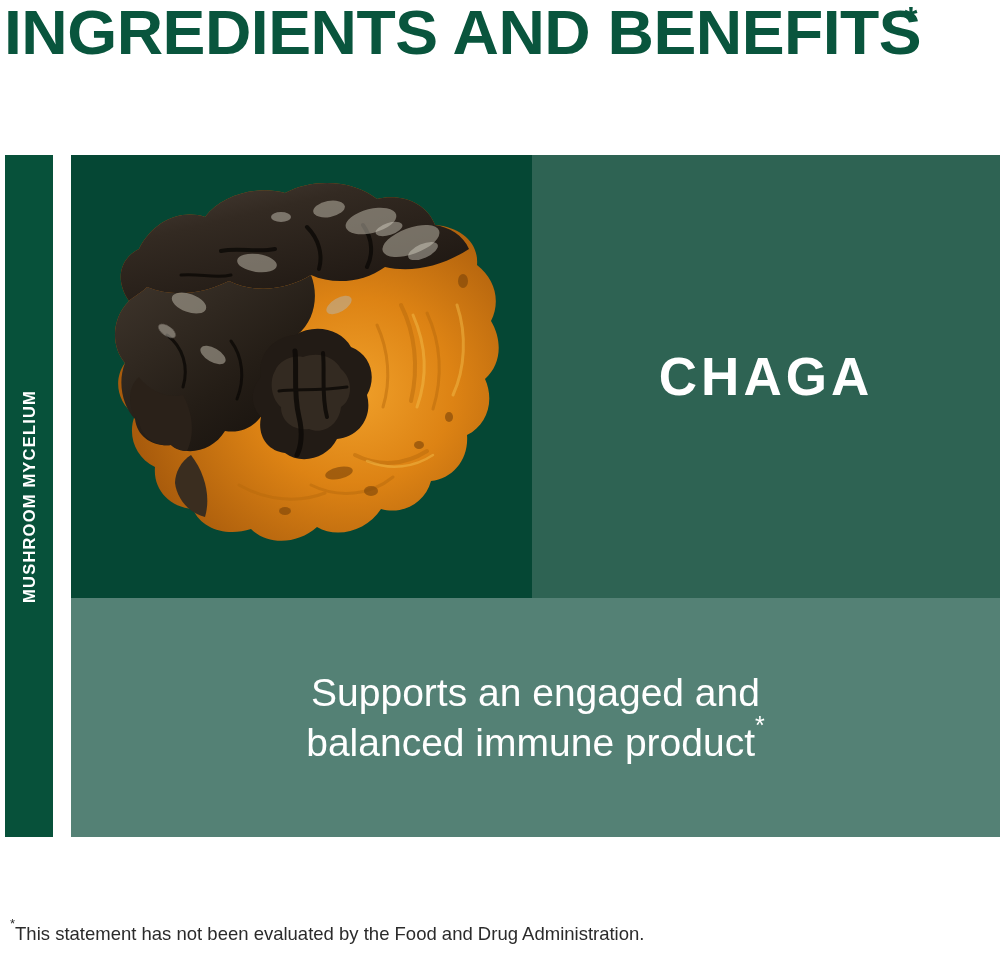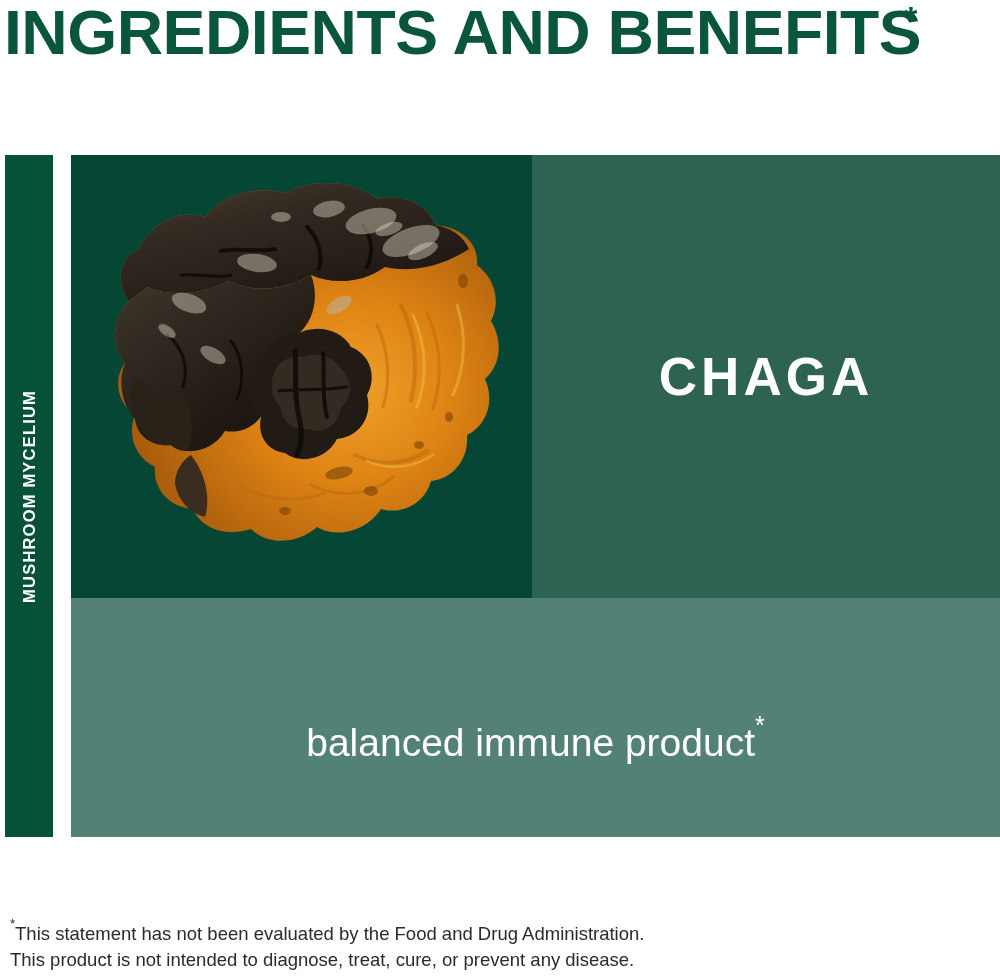--- a/index.html
+++ b/index.html
@@ -270,25 +270,25 @@
       </div>
 
       <div class="name-panel">
         <span class="ingredient-name">CHAGA</span>
       </div>
 
     </div>
 
     <div class="card-bottom">
       <div class="benefit-text">
+        <span>Supports an engaged and</span>
         <br>
         <span>balanced immune product</span><span class="benefit-star">*</span>
       </div>
     </div>
 
   </div>
 
   <div class="disclaimer">
     <span class="disclaimer-line"><span class="disclaimer-star">*</span><span>This statement has not been evaluated by the Food and Drug Administration.</span></span>
-    <span class="disclaimer-line">This product is not intended to diagnose, treat, cure, or prevent any disease.</span>
   </div>
 
 </div>
 
 </body></html>

